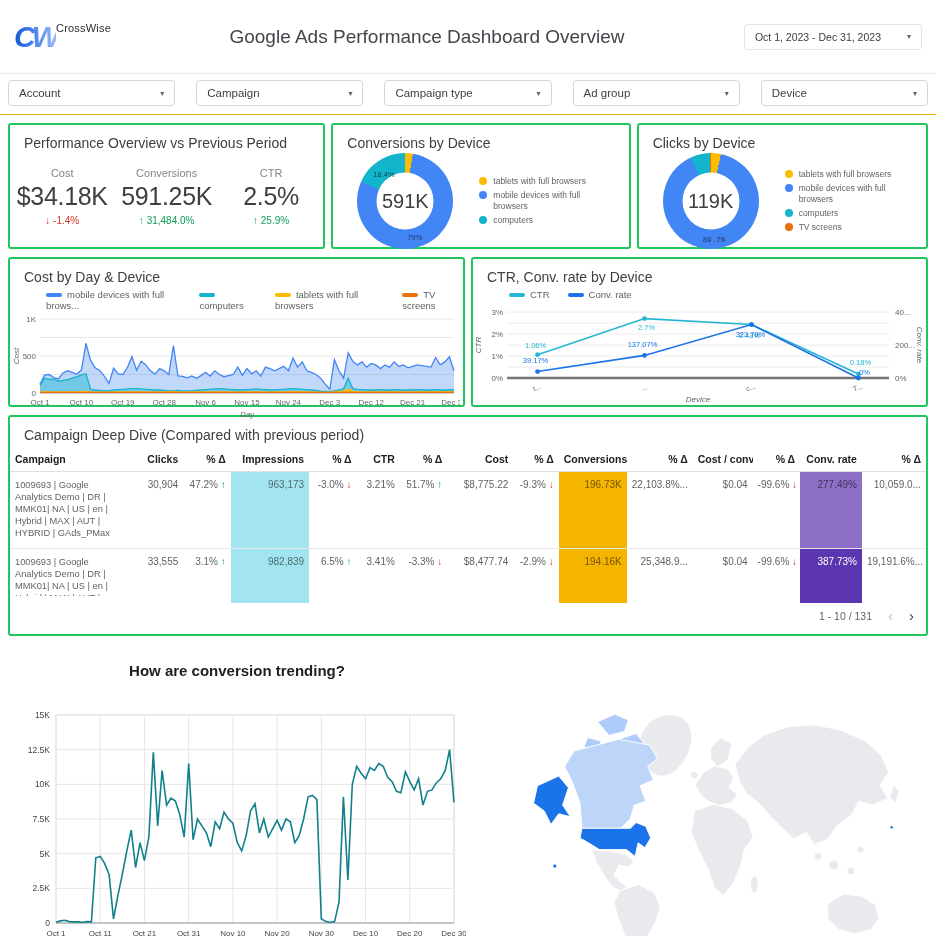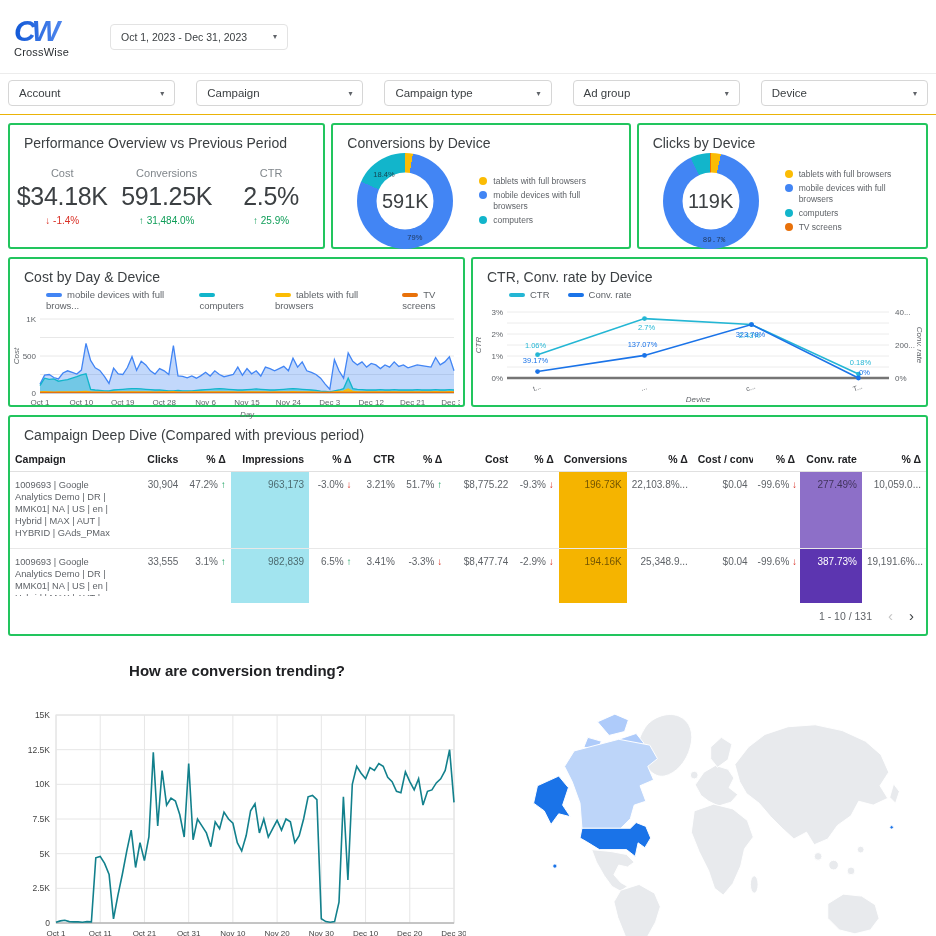--- a/index.html
+++ b/index.html
@@ -1,20 +1,20 @@
 <!DOCTYPE html>
 <html><head>
 <meta charset="utf-8">
 <style>
   * { box-sizing: border-box; margin: 0; padding: 0; }
   html,body { width:936px; height:936px; background:#fff; font-family:"Liberation Sans",sans-serif; color:#3c4043; overflow:hidden; }
 
   
   .header { height:74px; display:flex; align-items:center; padding:0 14px; border-bottom:1px solid #ececec; }
-  .logo { width:96px; display:flex; flex-direction:column; line-height:1; }
+  .logo { width:96px; display:flex; flex-direction:row; line-height:1; }
   .logo-mark { font-size:30px; font-weight:700; letter-spacing:-4px; background:linear-gradient(90deg,#1158d6,#5b8ff2 60%,#9db9f5); -webkit-background-clip:text; background-clip:text; color:transparent; font-style:italic; }
   .logo-text { font-size:11px; color:#2b2f33; margin-top:1px; letter-spacing:.2px; }
   .page-title { flex:1; text-align:center; font-size:19px; color:#41464b; }
   .date-ctl { display:flex; align-items:center; gap:26px; border:1px solid #e3e3e3; border-radius:4px; padding:6px 10px; font-size:10.5px; color:#3c4043; cursor:pointer; }
   .caret { font-size:8px; color:#5f6368; }
 
   
   .filterbar { display:flex; gap:21px; padding:6px 8px 8px; border-bottom:1px solid #eab308; }
   .chip { flex:1; display:flex; justify-content:space-between; align-items:center; border:1px solid #d6d6d6; border-radius:4px; padding:6px 10px; font-size:11.5px; color:#3c4043; background:#fff; cursor:pointer; }
 
@@ -80,20 +80,21 @@
   .trend-wrap { margin-top:26px; }
 </style>
 </head>
 <body>
 
 <div class="header">
   <div class="logo">
     <span class="logo-mark">CW</span>
     <span class="logo-text">CrossWise</span>
   </div>
+  <div class="page-title">Google Ads Performance Dashboard Overview</div>
   <div class="date-ctl">
     <span>Oct 1, 2023 - Dec 31, 2023</span>
     <span class="caret">▾</span>
   </div>
 </div>
 
 <div class="filterbar">
   <div class="chip">
       <span>Account</span>
       <span class="caret">▾</span>

